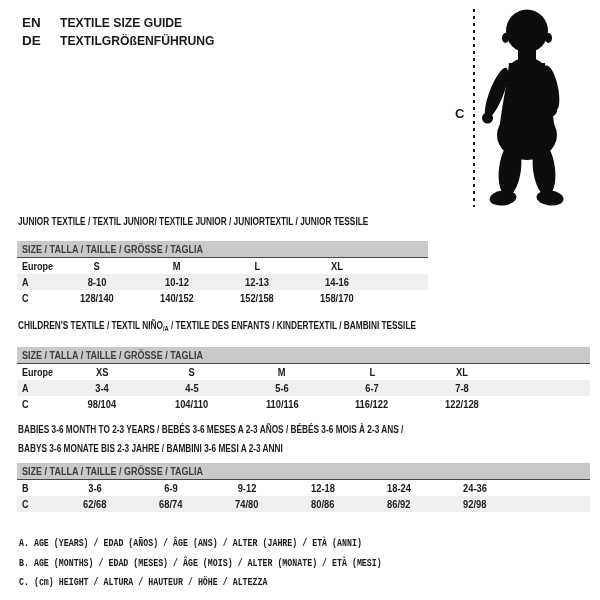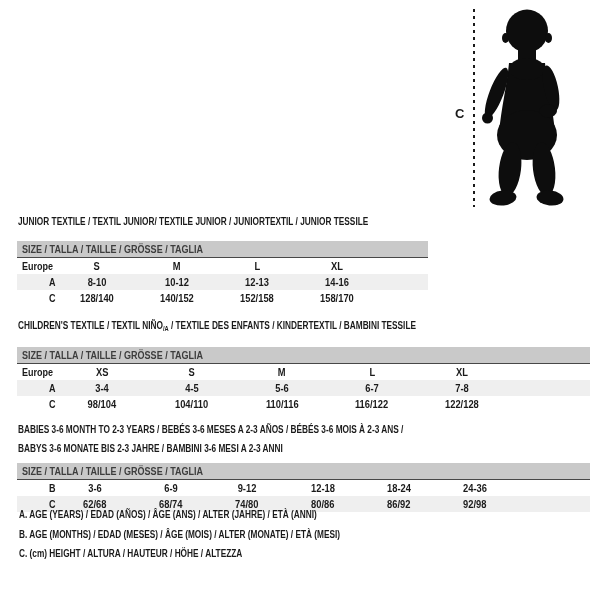--- a/index.html
+++ b/index.html
@@ -30,44 +30,52 @@
   }
   .two-line { line-height:19px; }
   .subA { font-size:8px; vertical-align:-2px; }
 
   
   .size-table { position:absolute; left:17px; border-collapse:collapse; table-layout:fixed; font-size:11px; }
   .size-table th, .size-table td { padding:0; height:16px; line-height:16px; font-weight:bold; overflow:hidden; white-space:nowrap; }
   .size-table thead th { background:#c9c9c9; text-align:left; border-bottom:1px solid #474747; color:#3d3d3d; }
   .size-table tbody tr:nth-child(even) { background:#efefef; }
   .size-table td { text-align:center; }
-  .size-table td.lbl { text-align:right; }
+  .size-table td.lbl { text-align:left; }
   .cnd { display:inline-block; transform:scaleX(0.85); transform-origin:50% 50%; white-space:nowrap; }
   .cnd-left { display:inline-block; transform:scaleX(0.82); transform-origin:0 50%; margin-left:5px; white-space:nowrap; }
 
   #t-junior   { top:241px; width:411px; }
   #t-children { top:347px; width:573px; }
   #t-babies   { top:463px; width:573px; }
   #junior-title   { top:215px; }
   #children-title { top:319px; }
   #babies-title   { top:420px; }
 
   
-  .legend { position:absolute; left:19px; top:505px; }
+  .legend { position:absolute; left:19px; top:533px;font-family:Liberation Mono, monospace; }
   .legend-line {
     font-size:11.5px; font-weight:bold; line-height:19.5px; white-space:nowrap;
     transform:scaleX(0.72); transform-origin:0 50%;
   }
 </style>
 </head>
 <body>
 
 <div class="canvas">
 
   <div class="lang-list">
+    <div class="lang-row">
+      <span class="lang-code">EN</span>
+      <span class="lang-label">TEXTILE SIZE GUIDE</span>
+    </div>
+    <div class="lang-row">
+      <span class="lang-code">DE</span>
+      <span class="lang-label">TEXTILGRÖßENFÜHRUNG</span>
+    </div>
   </div>
 
   <div class="measure-line"></div>
   <div class="measure-label">C</div>
   <svg class="baby-svg" viewBox="0 0 96 202" aria-hidden="true">
     <g fill="#0d0d0d">
       <ellipse cx="49" cy="24" rx="21" ry="21.5"></ellipse>
       <ellipse cx="27.5" cy="31" rx="3.5" ry="5"></ellipse>
       <ellipse cx="70.5" cy="31" rx="3.5" ry="5"></ellipse>
       <rect x="40" y="40" width="18" height="14"></rect>

